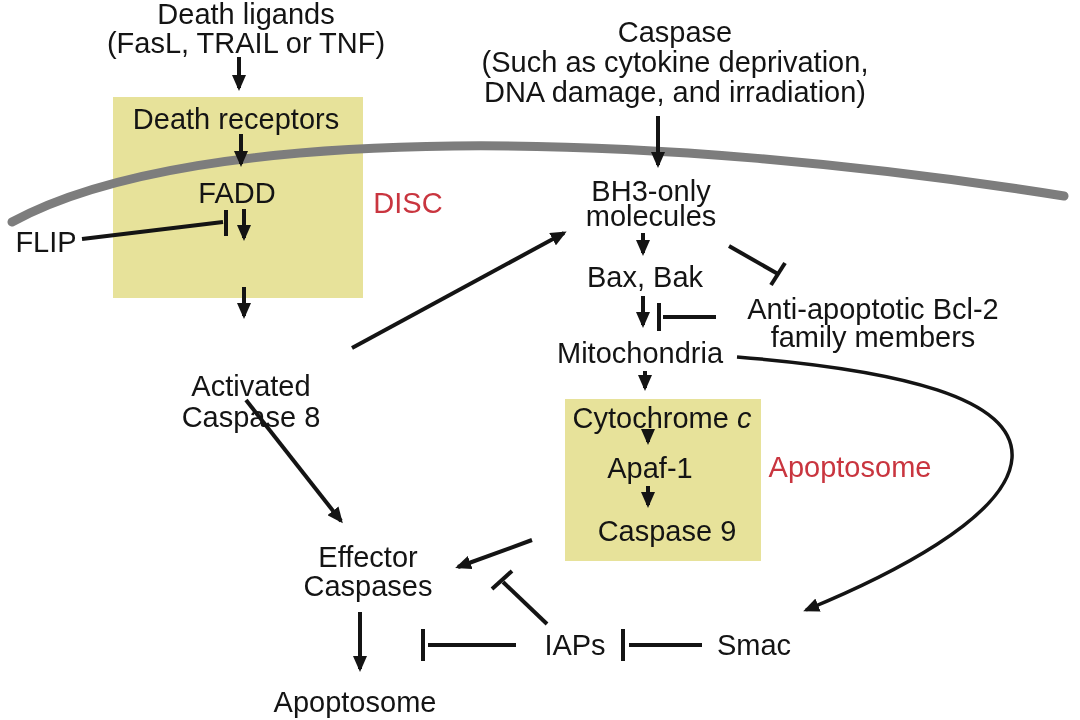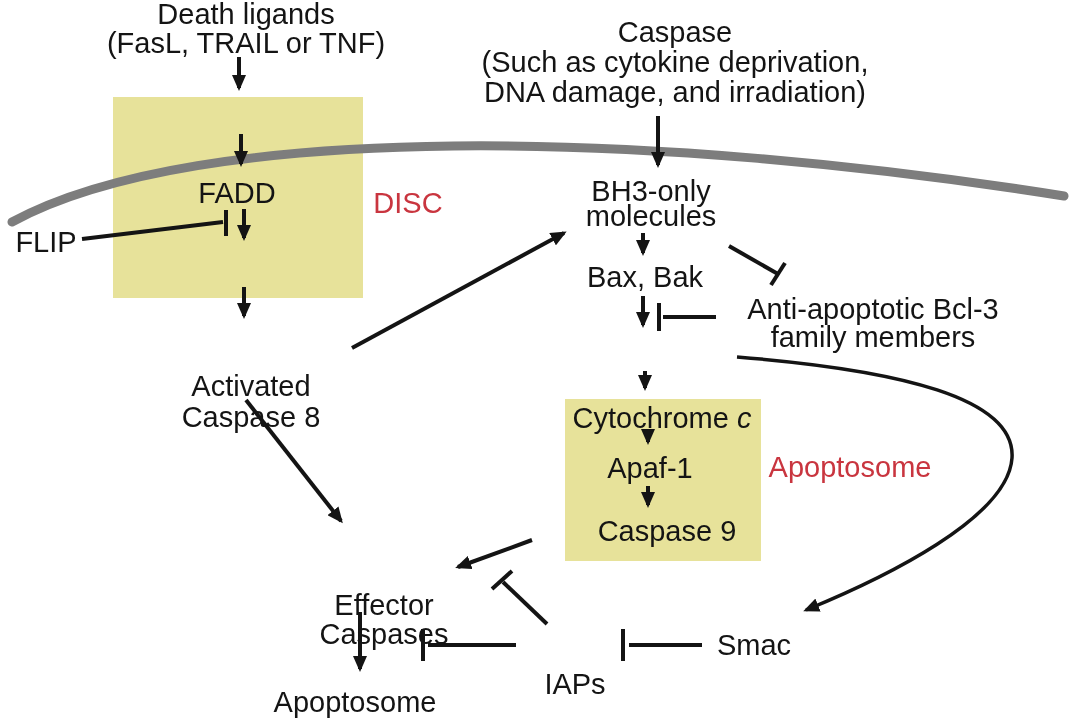--- a/index.html
+++ b/index.html
@@ -90,20 +90,21 @@
     <span class="ln">Death ligands</span>
     <span class="ln">(FasL, TRAIL or TNF)</span>
   </div>
 
   <div class="label" style="left:675px;top:62px;">
     <span class="ln">Caspase</span>
     <span class="ln">(Such as cytokine deprivation,</span>
     <span class="ln">DNA damage, and irradiation)</span>
   </div>
 
+  <div class="label" style="left:236px;top:119px;">Death receptors</div>
 
   <div class="label" style="left:237px;top:193px;">FADD</div>
 
   <div class="label" style="left:46px;top:242px;">FLIP</div>
 
 
   <div class="label red" style="left:408px;top:203px;text-align:center;">DISC</div>
 
   <div class="label lh31" style="left:251px;top:362px;">
     <span class="ln">Activated</span>
@@ -111,39 +112,40 @@
   </div>
 
   <div class="label lh25" style="left:651px;top:204px;">
     <span class="ln">BH3-only</span>
     <span class="ln">molecules</span>
   </div>
 
   <div class="label" style="left:645px;top:277px;">Bax, Bak</div>
 
   <div class="label lh28" style="left:873px;top:323px;">
-    <span class="ln">Anti-apoptotic Bcl-3</span>
+    <span class="ln">Anti-apoptotic Bcl-2</span>
     <span class="ln">family members</span>
   </div>
 
+  <div class="label" style="left:640px;top:353px;">Mitochondria</div>
 
   <div class="label" style="left:662px;top:418px;">
     <span>Cytochrome</span>&nbsp;<i>c</i>
   </div>
 
   <div class="label" style="left:650px;top:468px;">Apaf-1</div>
 
   <div class="label red" style="left:850px;top:467px;">Apoptosome</div>
 
   <div class="label" style="left:667px;top:531px;">Caspase 9</div>
 
-  <div class="label lh29" style="left:384px;top:572px;margin-top:48px;">
+  <div class="label lh29" style="left:368px;top:572px;">
     <span class="ln">Effector</span>
     <span class="ln">Caspases</span>
   </div>
 
-  <div class="label" style="left:575px;top:645px;margin-top:39px;">IAPs</div>
+  <div class="label" style="left:575px;top:645px;">IAPs</div>
 
   <div class="label" style="left:754px;top:645px;">Smac</div>
 
   <div class="label" style="left:355px;top:702px;">Apoptosome</div>
 
 </div>
 
 </body></html>

